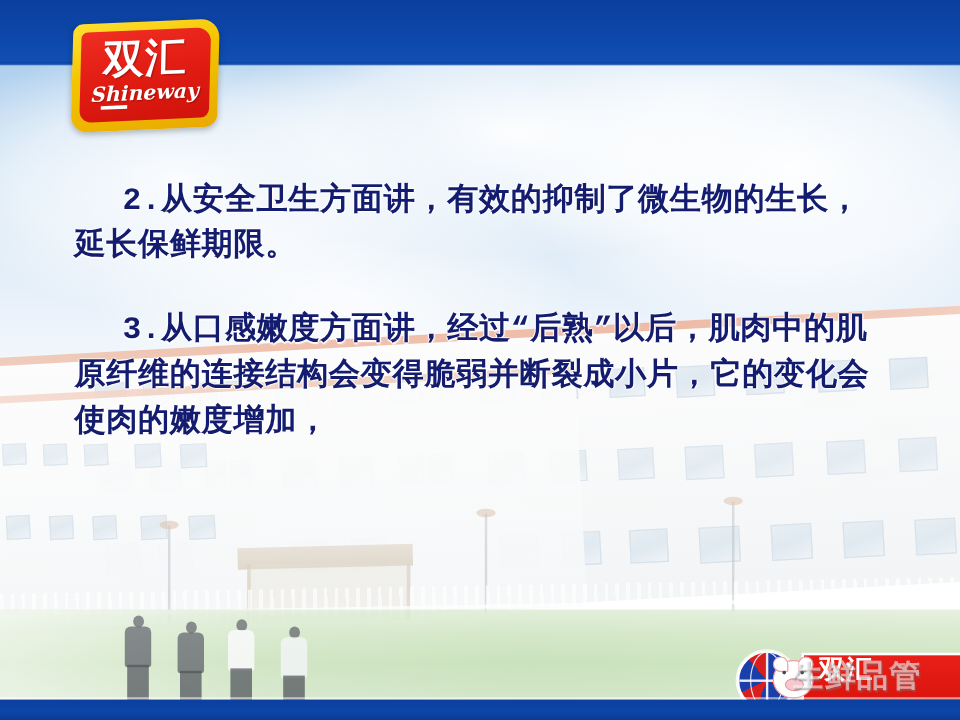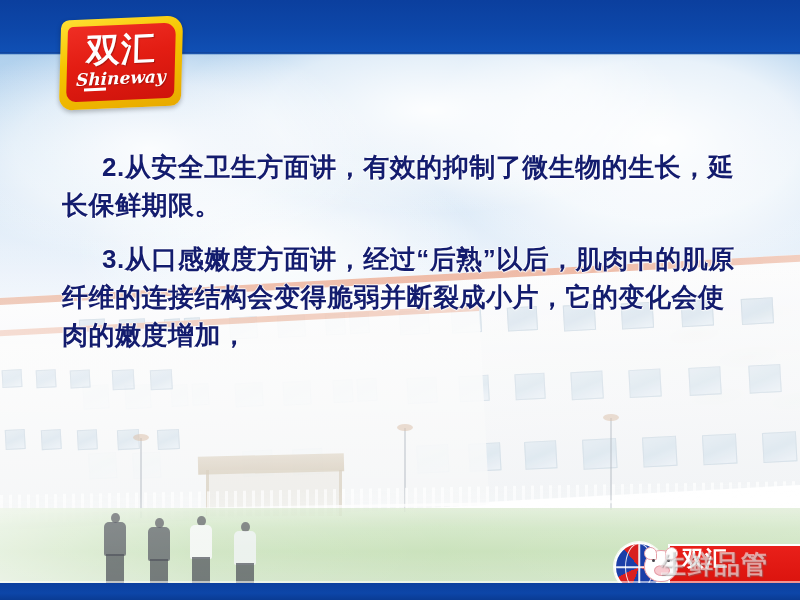--- a/index.html
+++ b/index.html
@@ -222,24 +222,24 @@
     font-weight: bold;
     font-size: 26px;
     line-height: 38px;
     letter-spacing: 0.5px;
     text-shadow:
        1px 0 0 rgba(255,255,255,0.75),
       -1px 0 0 rgba(255,255,255,0.75),
        0 1px 0 rgba(255,255,255,0.75),
        0 -1px 0 rgba(255,255,255,0.75),
        1px 1px 2px rgba(255,255,255,0.55);
-    font-family: Liberation Sans, sans-serif;
+    font-family: Liberation Mono, monospace;
   }
   #para-1 { top: 148px; }
-  #para-2 { top: 240px; }
+  #para-2 { top: 256px; }
   .indent { display: inline-block; width: 40px; }
 
   
   .wm {
     position: absolute;
     left: 614px; top: 540px;
     width: 186px; height: 50px;
   }
   .wm-globe {
     position: absolute; left: 0; top: 2px;

